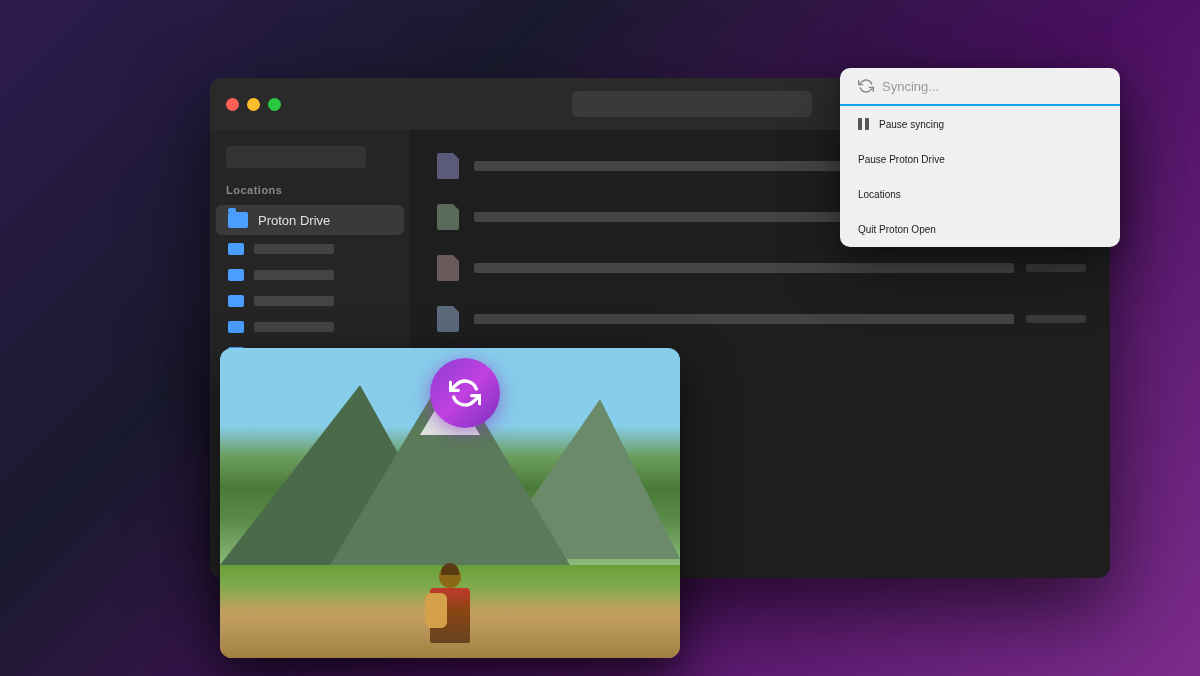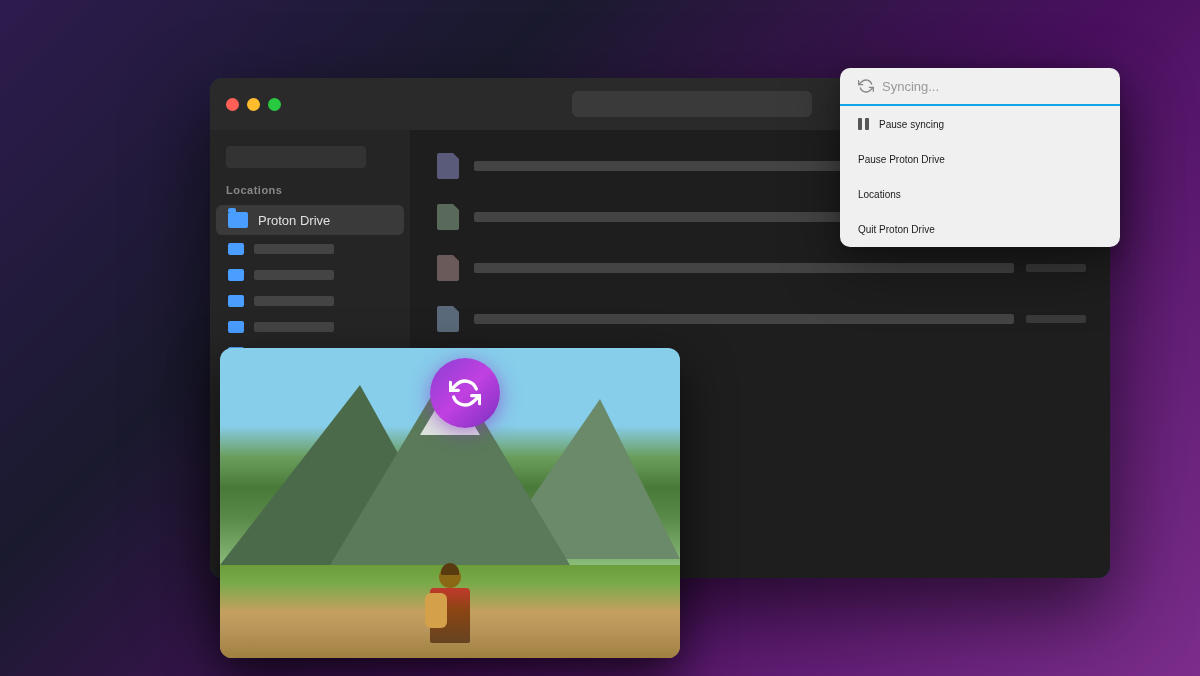--- a/index.html
+++ b/index.html
@@ -565,17 +565,17 @@
     <div class="menu-item">
       <span>Pause Proton Drive</span>
     </div>
 
     <div class="menu-item">
       <span>Locations</span>
     </div>
 
 
     <div class="menu-item">
-      <span>Quit Proton Drive</span>
+      <span>Quit Proton Open</span>
     </div>
   </div>
 
 </div>
 
 </body></html>

